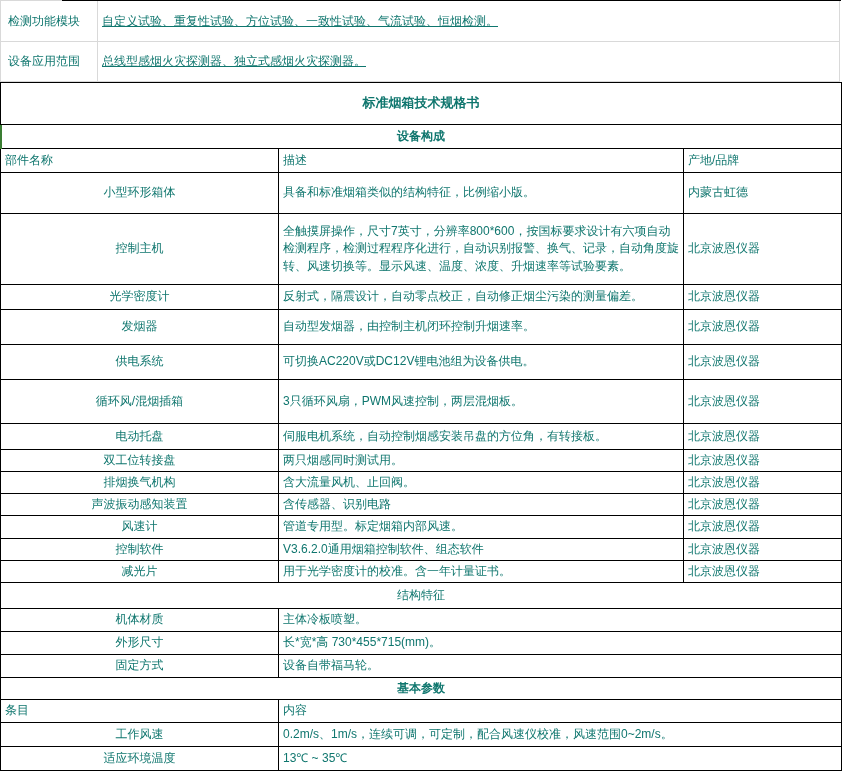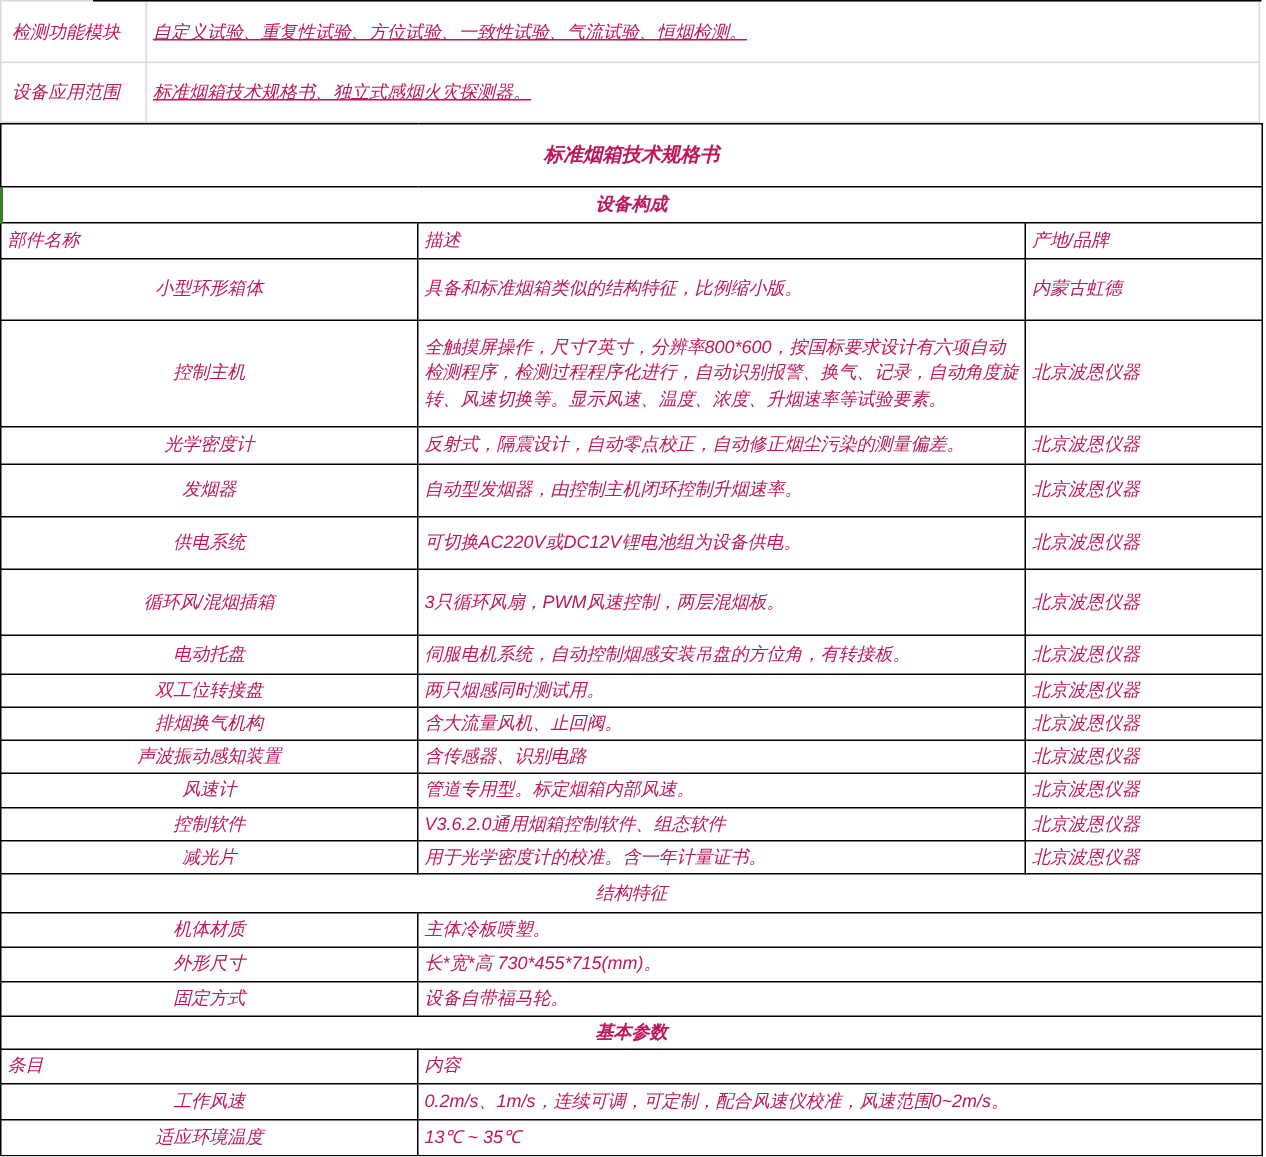--- a/index.html
+++ b/index.html
@@ -1,18 +1,18 @@
 <!DOCTYPE html>
 <html><head>
 <meta charset="utf-8">
 <style>
   html,body{margin:0;padding:0;background:#fff;}
   #screen{
     position:relative;width:844px;height:771px;background:#fff;overflow:hidden;
-    font-family:"Liberation Sans",sans-serif;font-size:12px;color:#be185d;font-style:italic;
+    font-family:"Liberation Sans",sans-serif;font-size:12px;color:#0f766e;
   }
   
   .top-hairline{position:absolute;top:0;left:62px;right:3px;height:1px;background:#000;}
 
   
   table.topinfo{border-collapse:collapse;width:840px;table-layout:fixed;}
   table.topinfo td{border:1px solid #d9d9d9;padding:0 4px;vertical-align:middle;}
   table.topinfo td.lbl{width:97px;padding-left:7px;}
   table.topinfo td.val span{text-decoration:underline;}
 
@@ -45,21 +45,21 @@
     <tbody>
         <tr style="height:41px">
       <td class="lbl">检测功能模块</td>
       <td class="val">
         <span>自定义试验、重复性试验、方位试验、一致性试验、气流试验、恒烟检测。</span>
       </td>
     </tr>
     <tr style="height:40px">
       <td class="lbl">设备应用范围</td>
       <td class="val">
-        <span>标准烟箱技术规格书、独立式感烟火灾探测器。</span>
+        <span>总线型感烟火灾探测器、独立式感烟火灾探测器。</span>
       </td>
     </tr>
   </tbody>
     </table>
 
   <table class="spec">
     <colgroup>
         <col style="width:278px">
         <col style="width:405px">
         <col style="width:158px">

